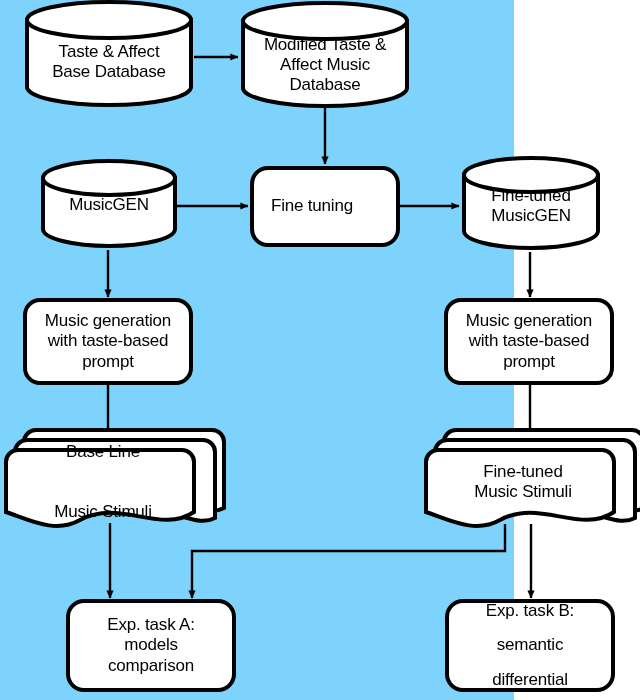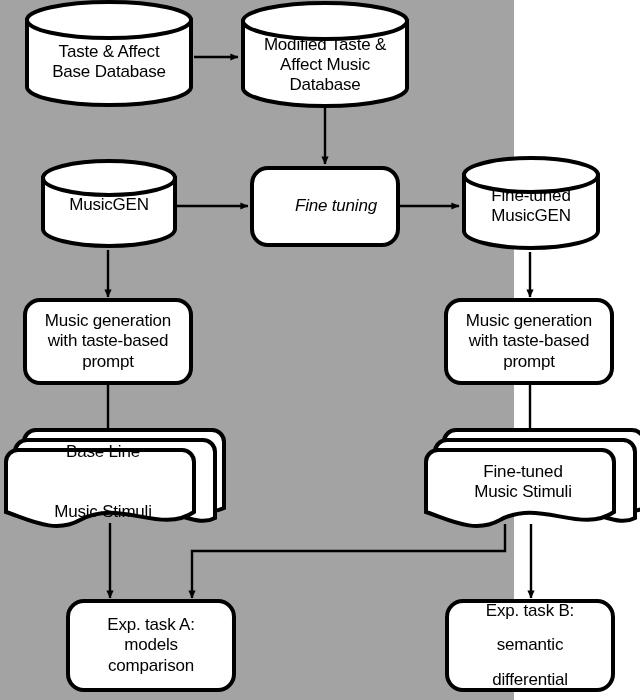--- a/index.html
+++ b/index.html
@@ -10,21 +10,21 @@
   body {
     width: 640px;
     height: 700px;
     font-family: "Liberation Sans", sans-serif;
     overflow: hidden;
   }
   #diagram-root {
     position: relative;
     width: 514px;
     height: 700px;
-    background: #a3a3a3;
+    background: #7dd3fc;
   }
   #diagram-svg {
     position: absolute;
     top: 0;
     left: 0;
     width: 640px;
     height: 700px;
   }
   .node-label {
     position: absolute;
@@ -139,21 +139,21 @@
   <div class="node-label" style="left:235px; top:28px; width:180px; height:74px;">
     <span>Modified Taste &amp;</span>
     <span>Affect Music</span>
     <span>Database</span>
   </div>
 
   <div class="node-label" style="left:32px; top:188px; width:154px; height:34px;">
     <span>MusicGEN</span>
   </div>
 
-  <div class="node-label" style="left:263px; top:168px; width:146px; height:77px;font-style:italic;">
+  <div class="node-label" style="left:239px; top:168px; width:146px; height:77px;">
     <span>Fine tuning</span>
   </div>
 
   <div class="node-label" style="left:455px; top:182px; width:152px; height:48px;">
     <span>Fine-tuned</span>
     <span>MusicGEN</span>
   </div>
 
   <div class="node-label" style="left:25px; top:300px; width:166px; height:83px;">
     <span>Music generation</span>

